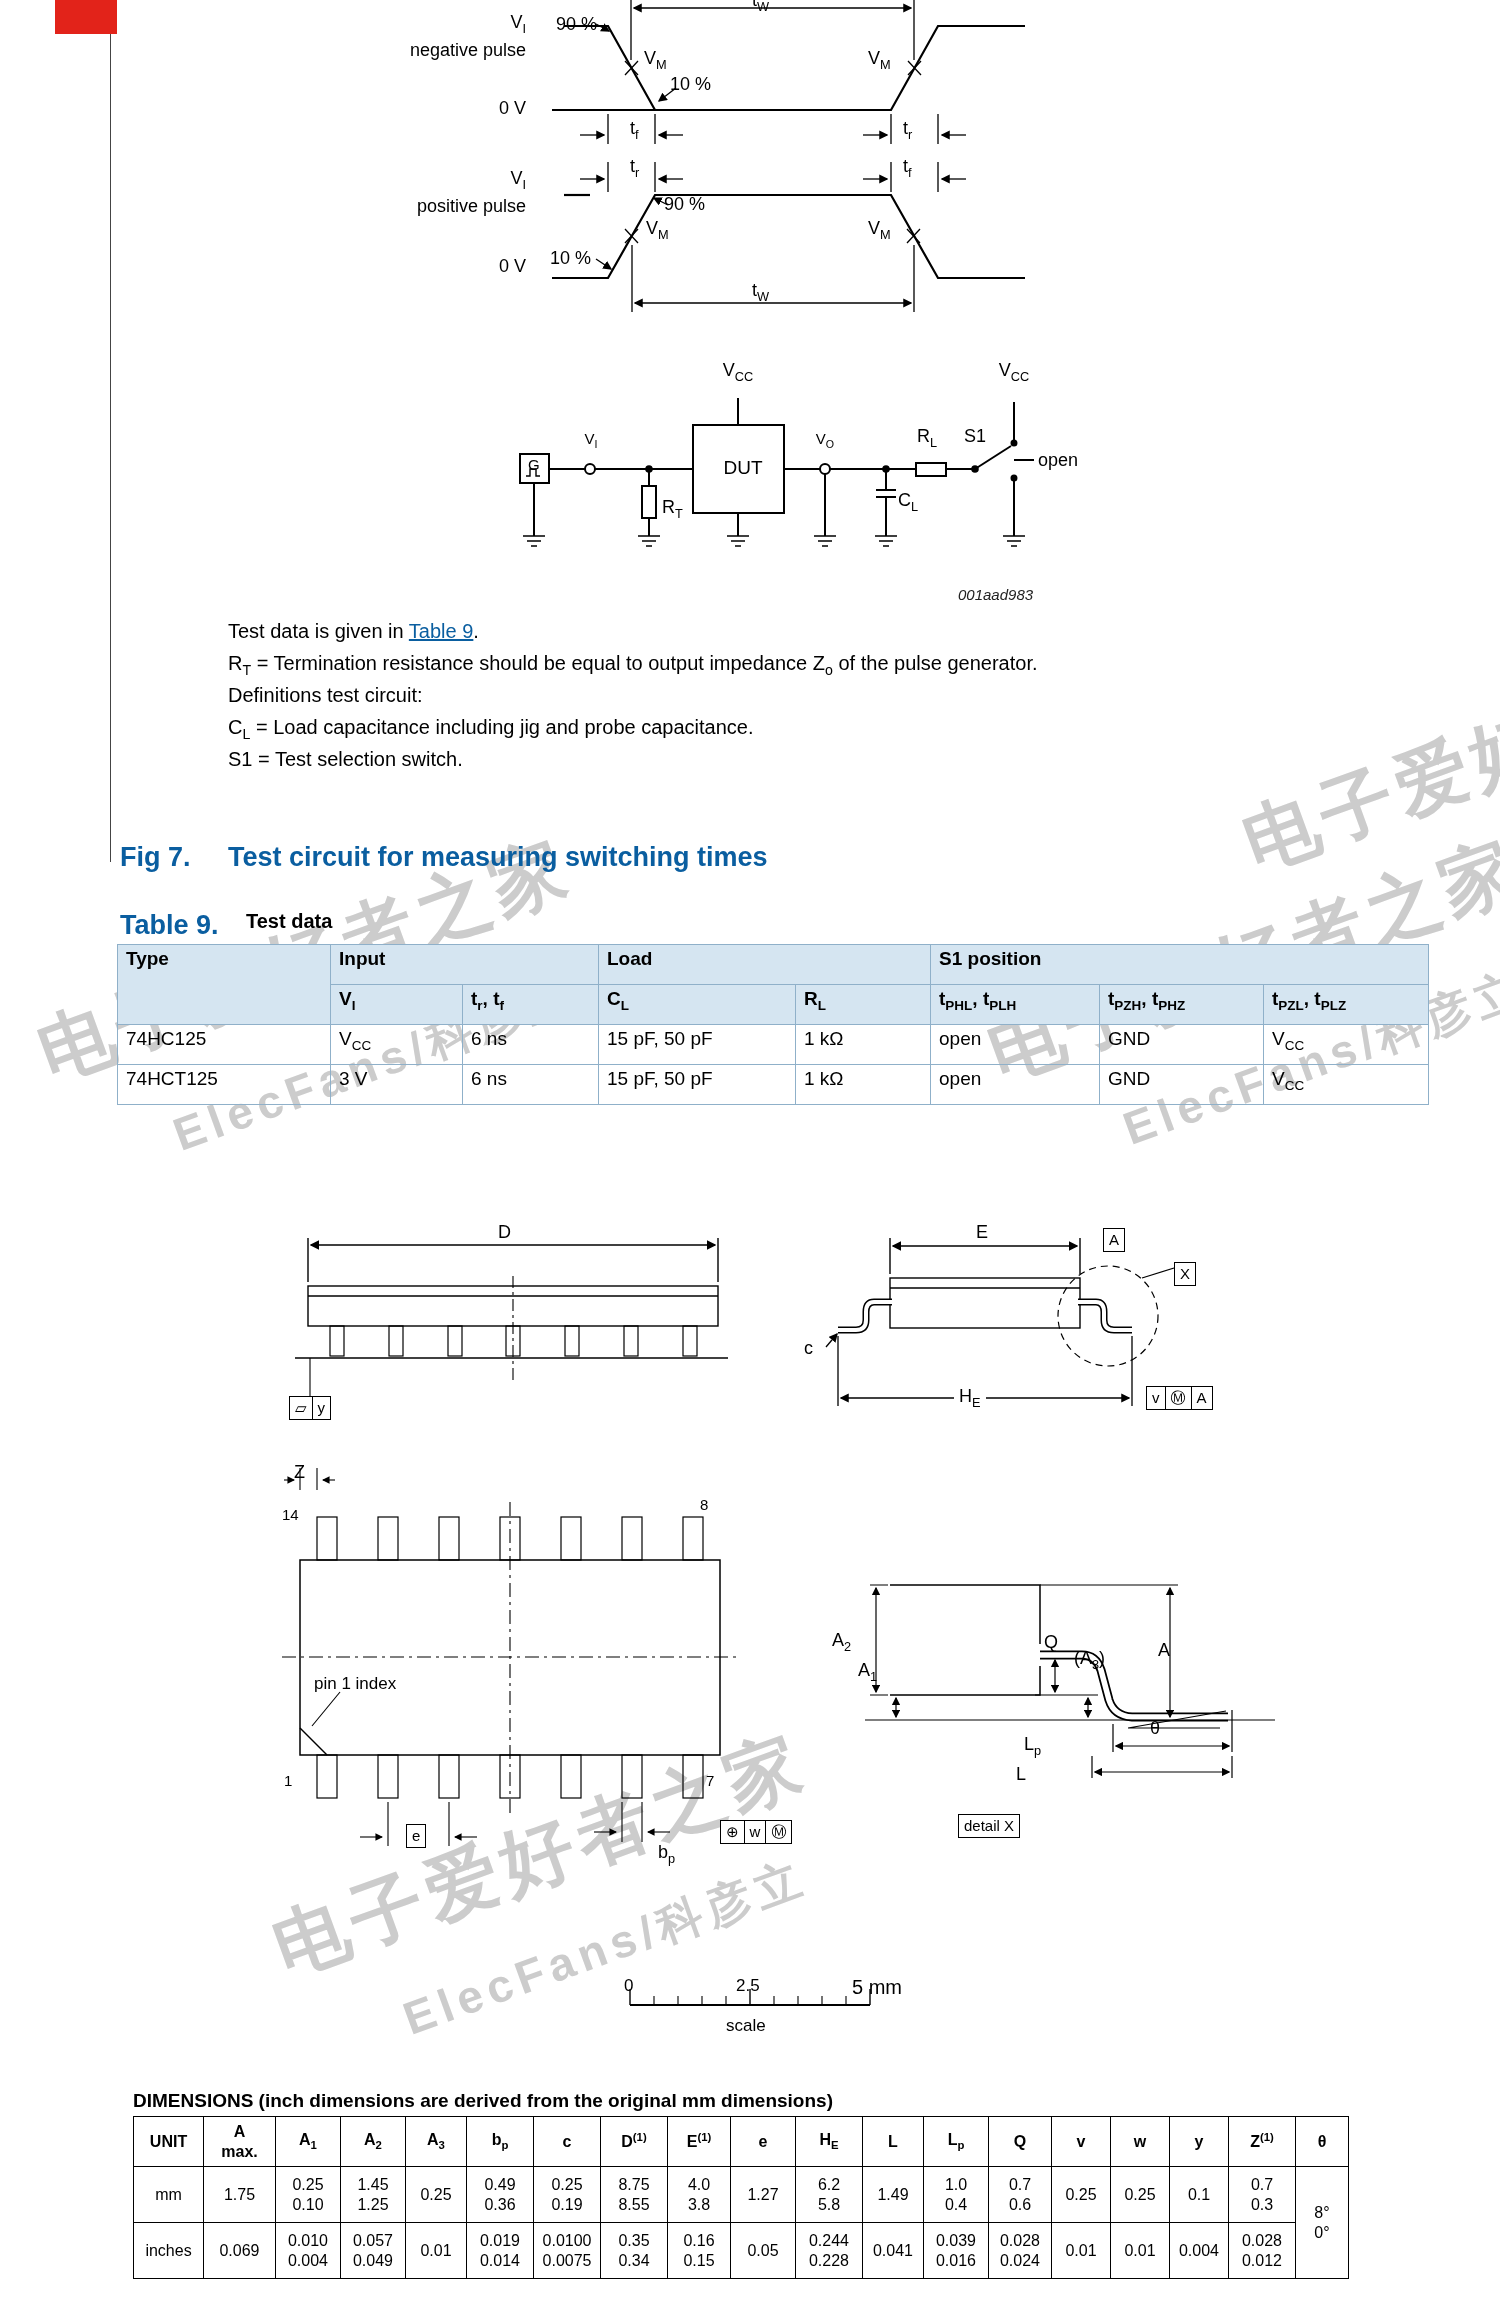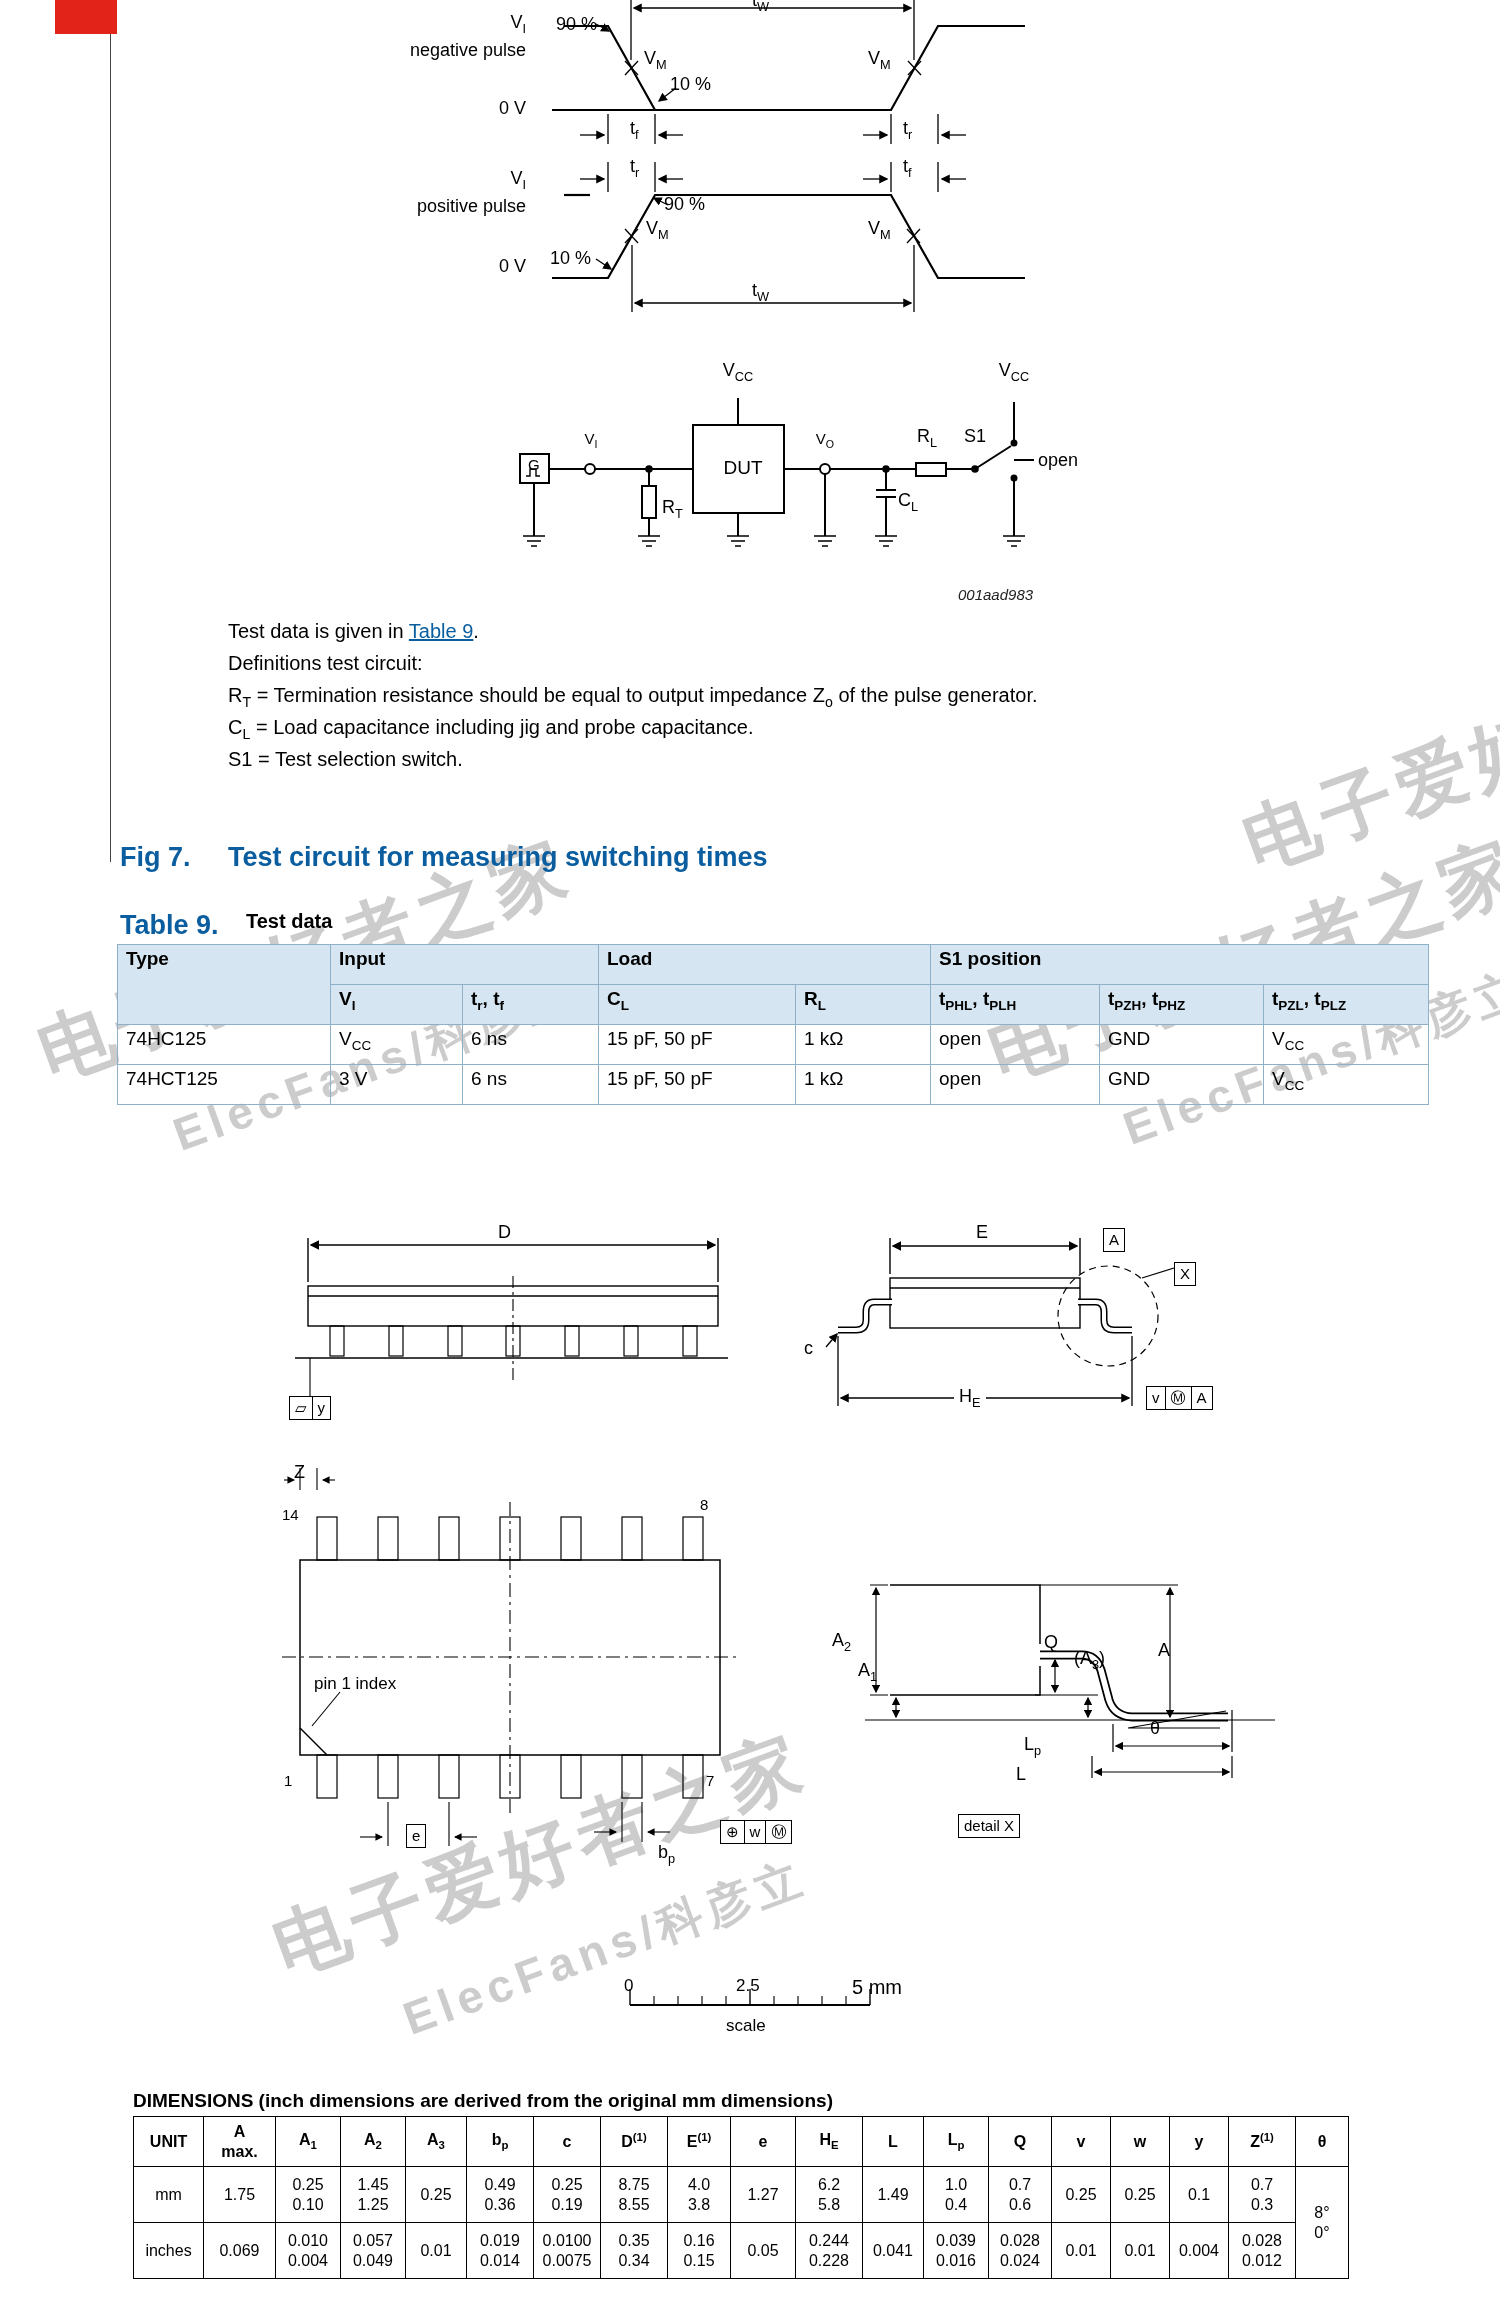--- a/index.html
+++ b/index.html
@@ -165,22 +165,22 @@
   <span class="lbl" style="left:917px;top:426px">R<sub>L</sub></span>
   <span class="lbl" style="left:964px;top:426px">S1</span>
   <span class="lbl" style="left:1038px;top:450px">open</span>
   <span class="lbl" style="left:662px;top:497px">R<sub>T</sub></span>
   <span class="lbl ctr" style="left:708px;top:457px;width:70px;font-size:19px">DUT</span>
   <span class="lbl" style="left:898px;top:490px">C<sub>L</sub></span>
   <span class="lbl sm itl" style="left:958px;top:586px">001aad983</span>
 
   <div class="notes">
     <p><span>Test data is given in </span><a href="#" class="t9link">Table 9</a><span>.</span></p>
+    <p>R<sub>T</sub> = Termination resistance should be equal to output impedance Z<sub>o</sub> of the pulse generator.</p>
     <p>Definitions test circuit:</p>
-    <p>R<sub>T</sub> = Termination resistance should be equal to output impedance Z<sub>o</sub> of the pulse generator.</p>
     <p>C<sub>L</sub> = Load capacitance including jig and probe capacitance.</p>
     <p>S1 = Test selection switch.</p>
   </div>
 
   <span class="capblue" style="left:120px;top:842px">Fig 7.</span>
   <span class="capblue" style="left:228px;top:842px">Test circuit for measuring switching times</span>
 
   <span class="capblue" style="left:120px;top:910px">Table 9.</span>
   <span class="capblack" style="left:246px;top:910px">Test data</span>
 

